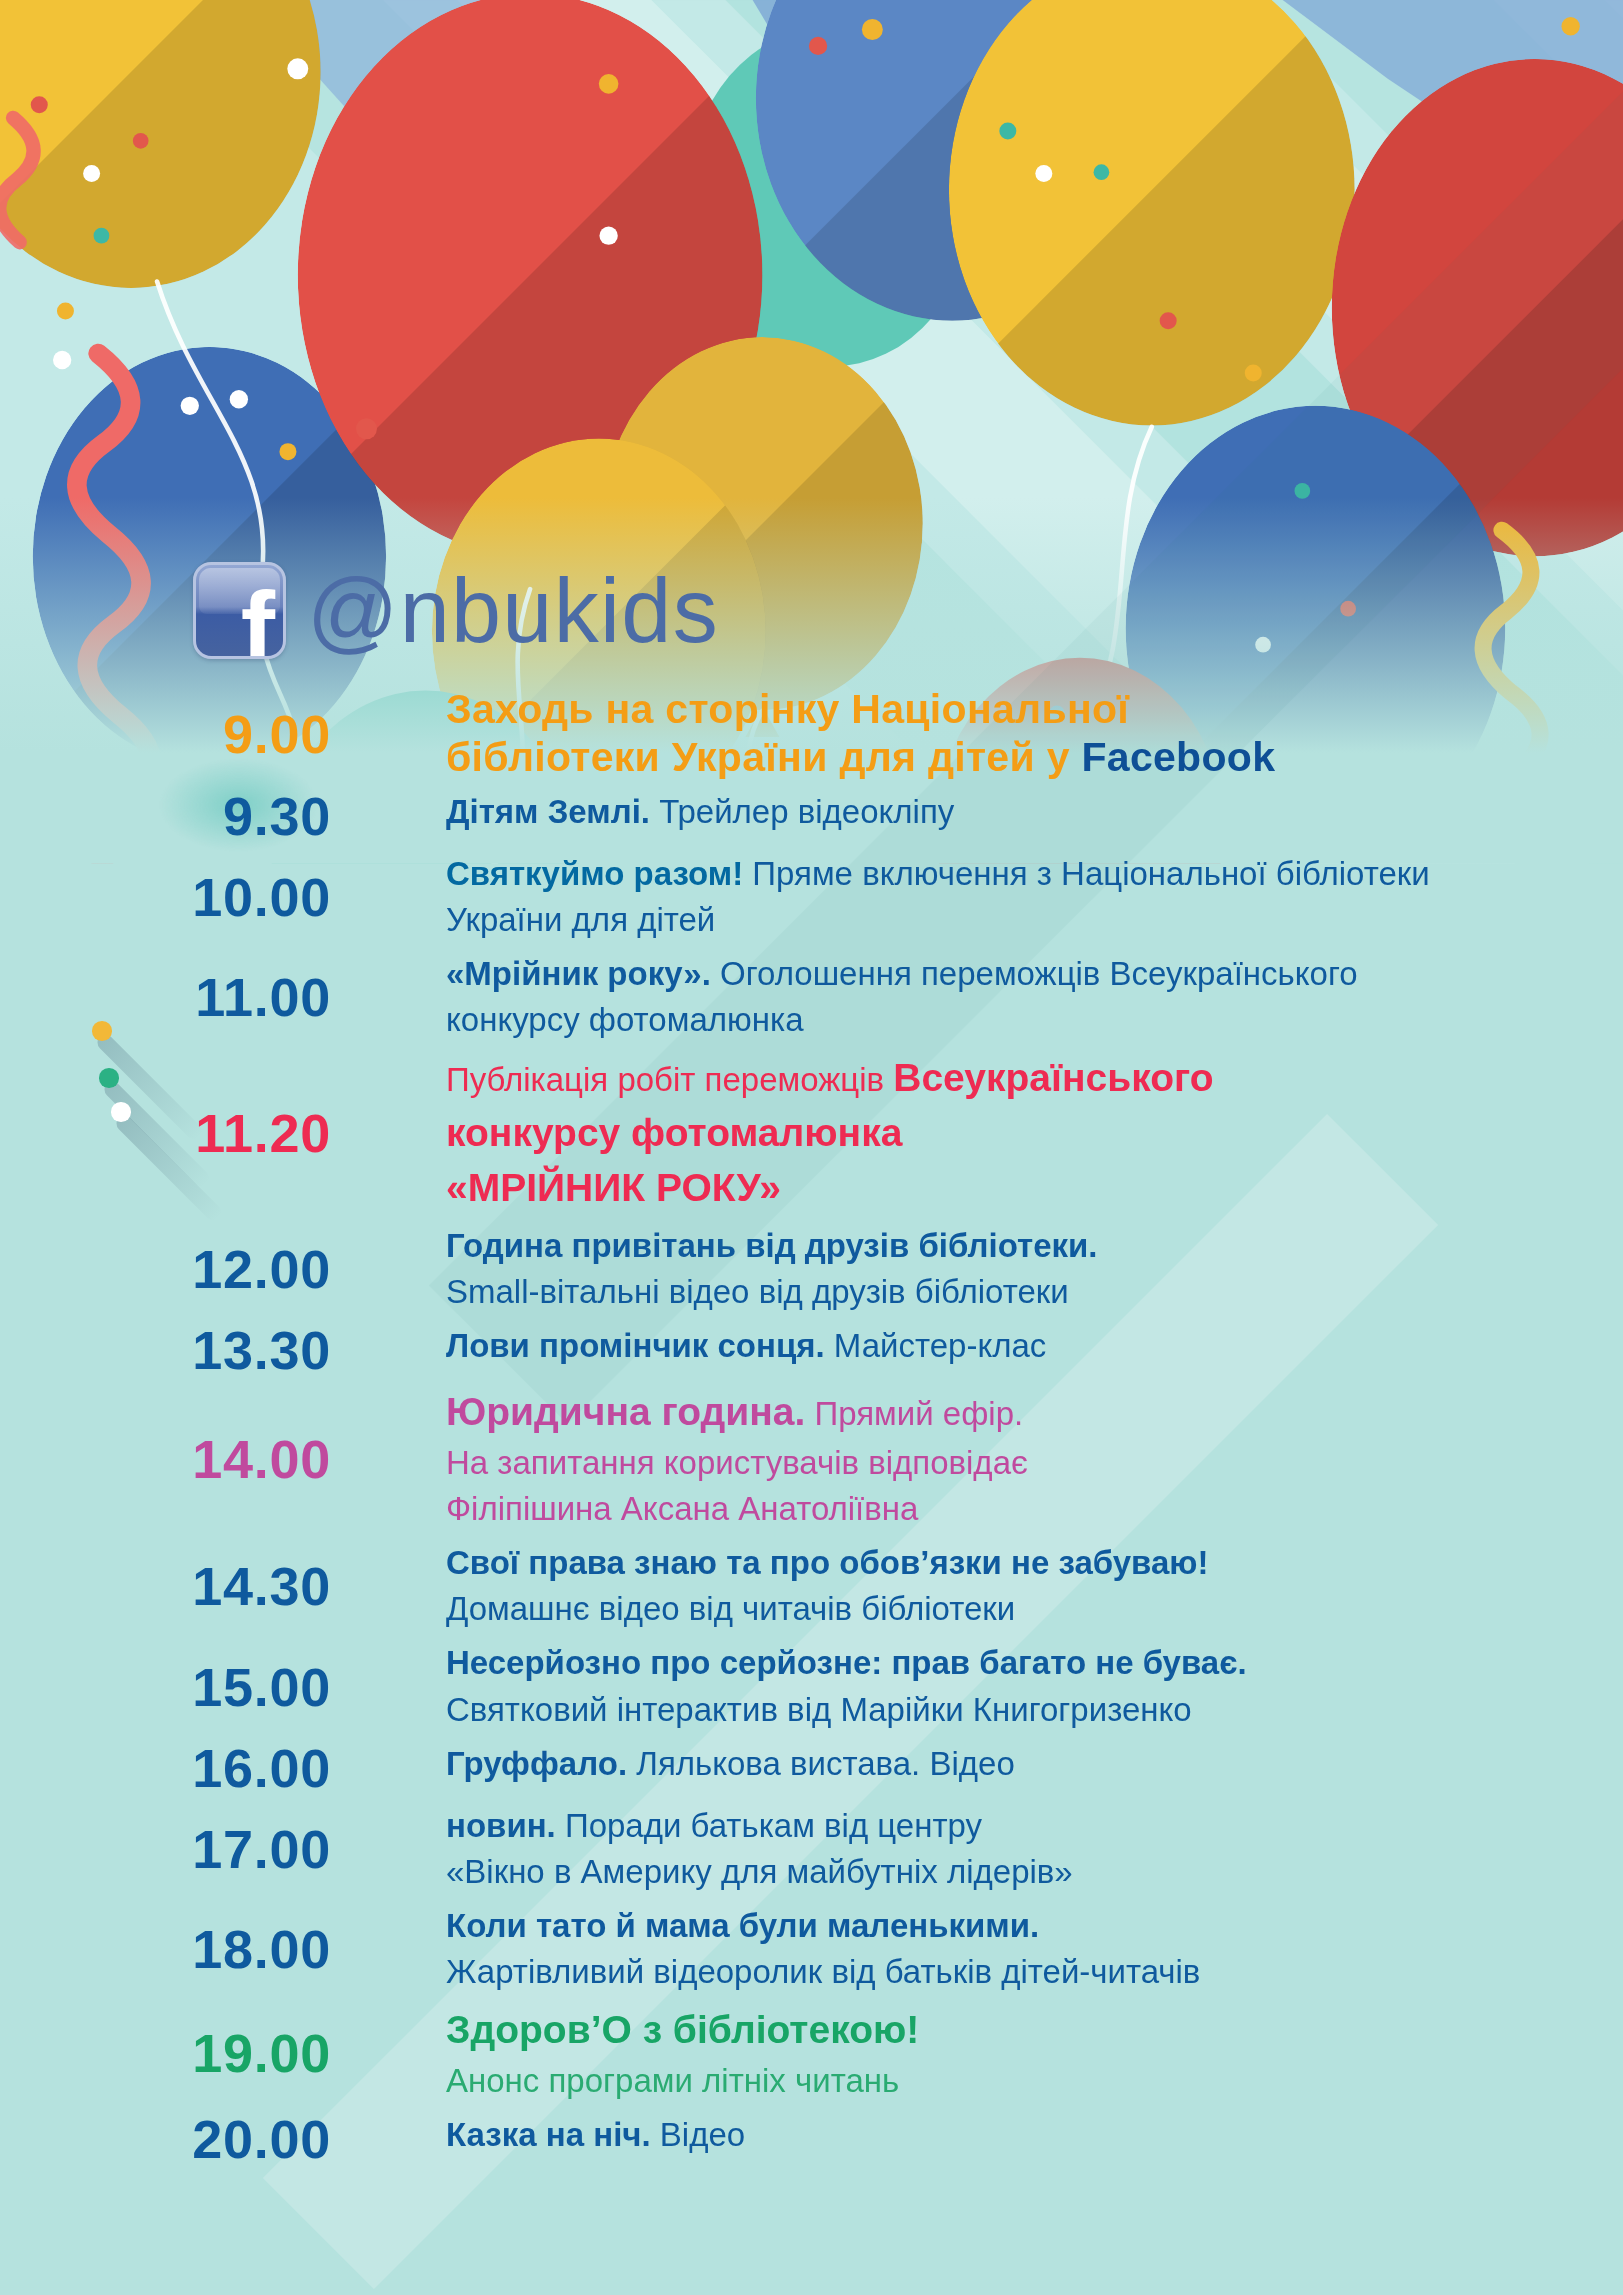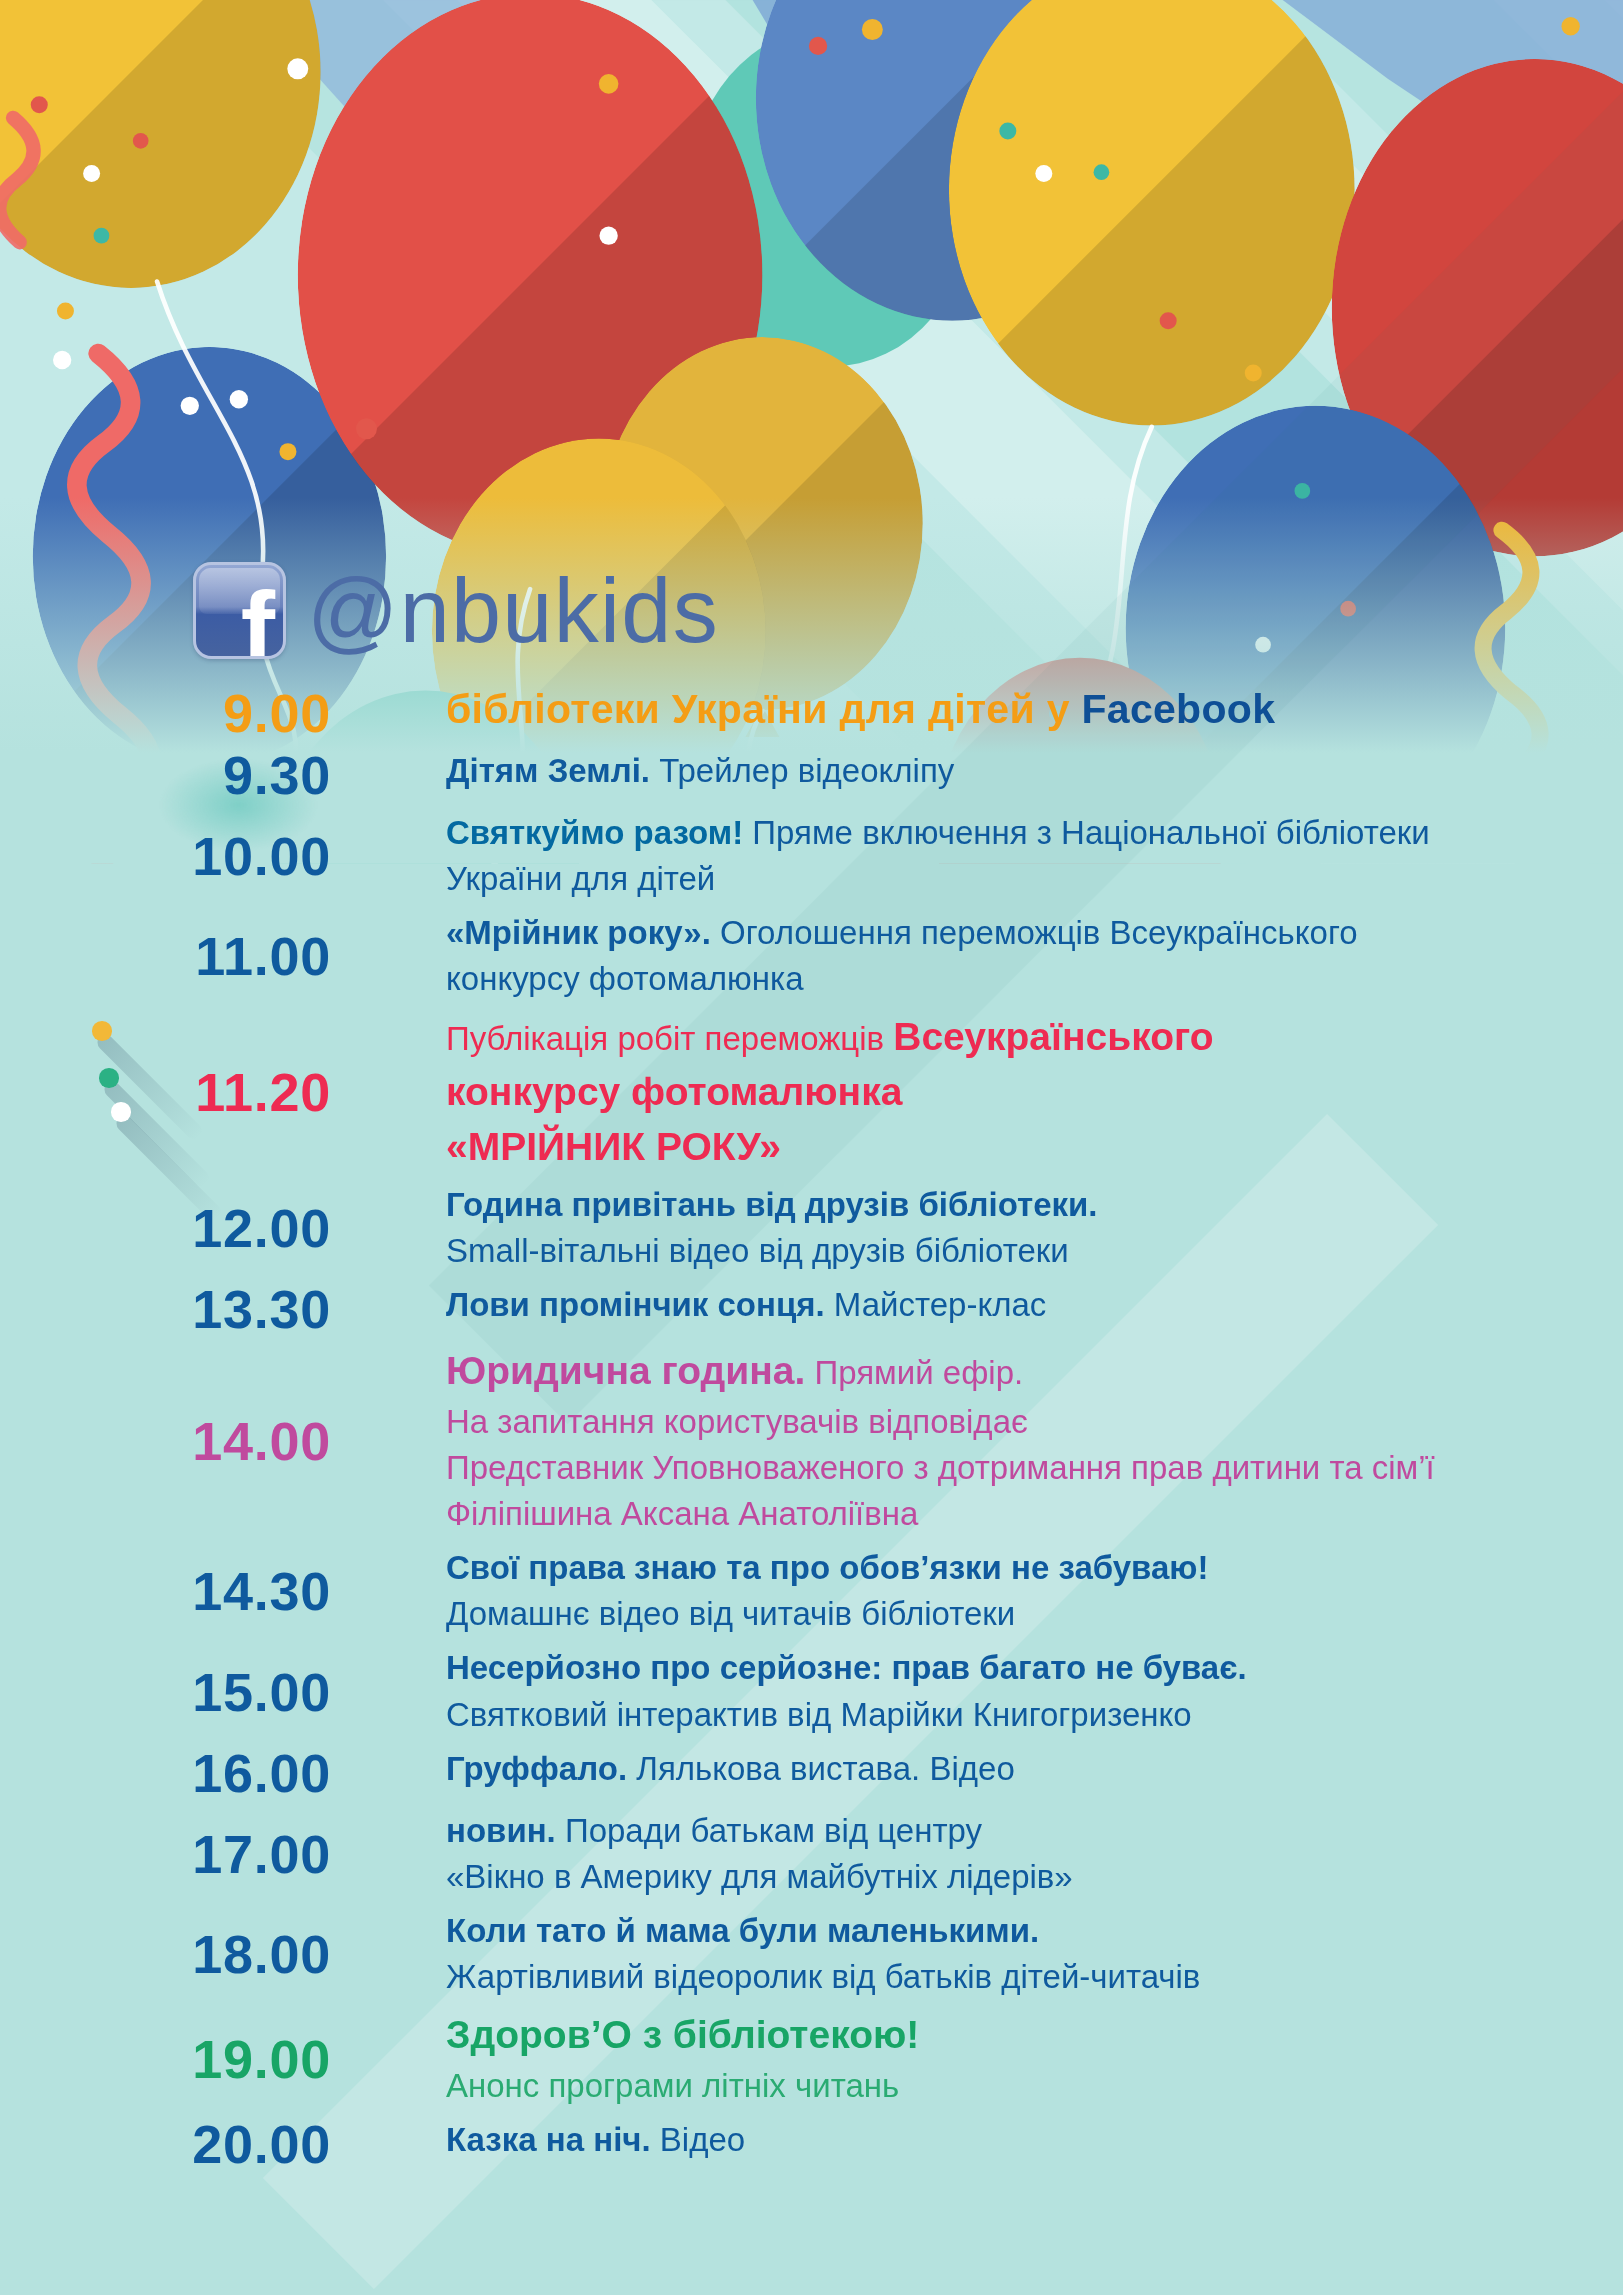--- a/index.html
+++ b/index.html
@@ -249,20 +249,21 @@
     <div class="fb-icon">
       <span class="fb-f">f</span>
     </div>
     <div class="fb-handle" style="color: rgb(76, 108, 166);">@nbukids</div>
   </div>
 
   <div class="schedule">
   <div class="row variant-title">
     <div class="time" style="color: rgb(244, 157, 21);">9.00</div>
     <div class="text">
+          <div class="line"><span class="seg b" style="color: rgb(244, 157, 21);">Заходь на сторінку Національної</span></div>
           <div class="line"><span class="seg b" style="color: rgb(244, 157, 21);">бібліотеки України для дітей у </span><span class="seg b" style="color: rgb(14, 79, 150);">Facebook</span></div>
         </div>
   </div>
 
   <div class="row">
     <div class="time" style="color: rgb(15, 90, 158);">9.30</div>
     <div class="text">
           <div class="line"><span class="seg b" style="color: rgb(15, 90, 158);">Дітям Землі.</span><span class="seg" style="color: rgb(15, 90, 158);"> Трейлер відеокліпу</span></div>
         </div>
   </div>
@@ -305,21 +306,20 @@
     <div class="text">
           <div class="line"><span class="seg b" style="color: rgb(15, 90, 158);">Лови промінчик сонця.</span><span class="seg" style="color: rgb(15, 90, 158);"> Майстер-клас</span></div>
         </div>
   </div>
 
   <div class="row">
     <div class="time" style="color: rgb(192, 74, 158);">14.00</div>
     <div class="text">
           <div class="line"><span class="seg b lg" style="color: rgb(192, 74, 158);">Юридична година.</span><span class="seg" style="color: rgb(192, 74, 158);"> Прямий ефір.</span></div>
           <div class="line"><span class="seg" style="color: rgb(192, 74, 158);">На запитання користувачів відповідає</span></div>
-          <div class="line"><span class="seg" style="color: rgb(192, 74, 158);">Представник Уповноваженого з дотримання прав дитини та сім’ї</span></div>
           <div class="line"><span class="seg" style="color: rgb(192, 74, 158);">Філіпішина Аксана Анатоліївна</span></div>
         </div>
   </div>
 
   <div class="row">
     <div class="time" style="color: rgb(15, 90, 158);">14.30</div>
     <div class="text">
           <div class="line"><span class="seg b" style="color: rgb(15, 90, 158);">Свої права знаю та про обов’язки не забуваю!</span></div>
           <div class="line"><span class="seg" style="color: rgb(15, 90, 158);">Домашнє відео від читачів бібліотеки</span></div>
         </div>

